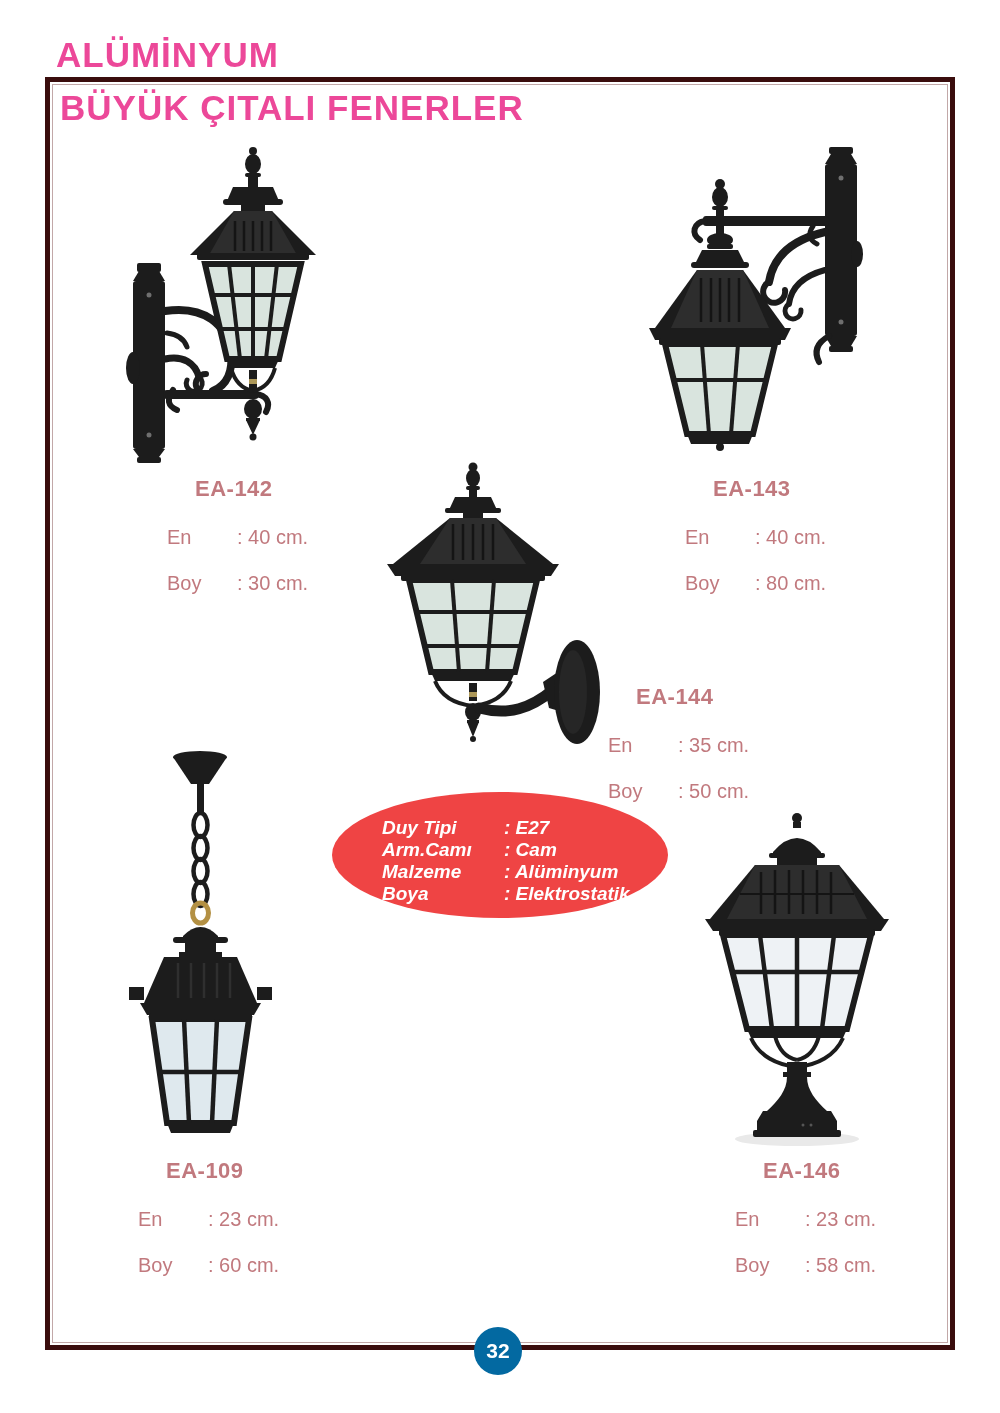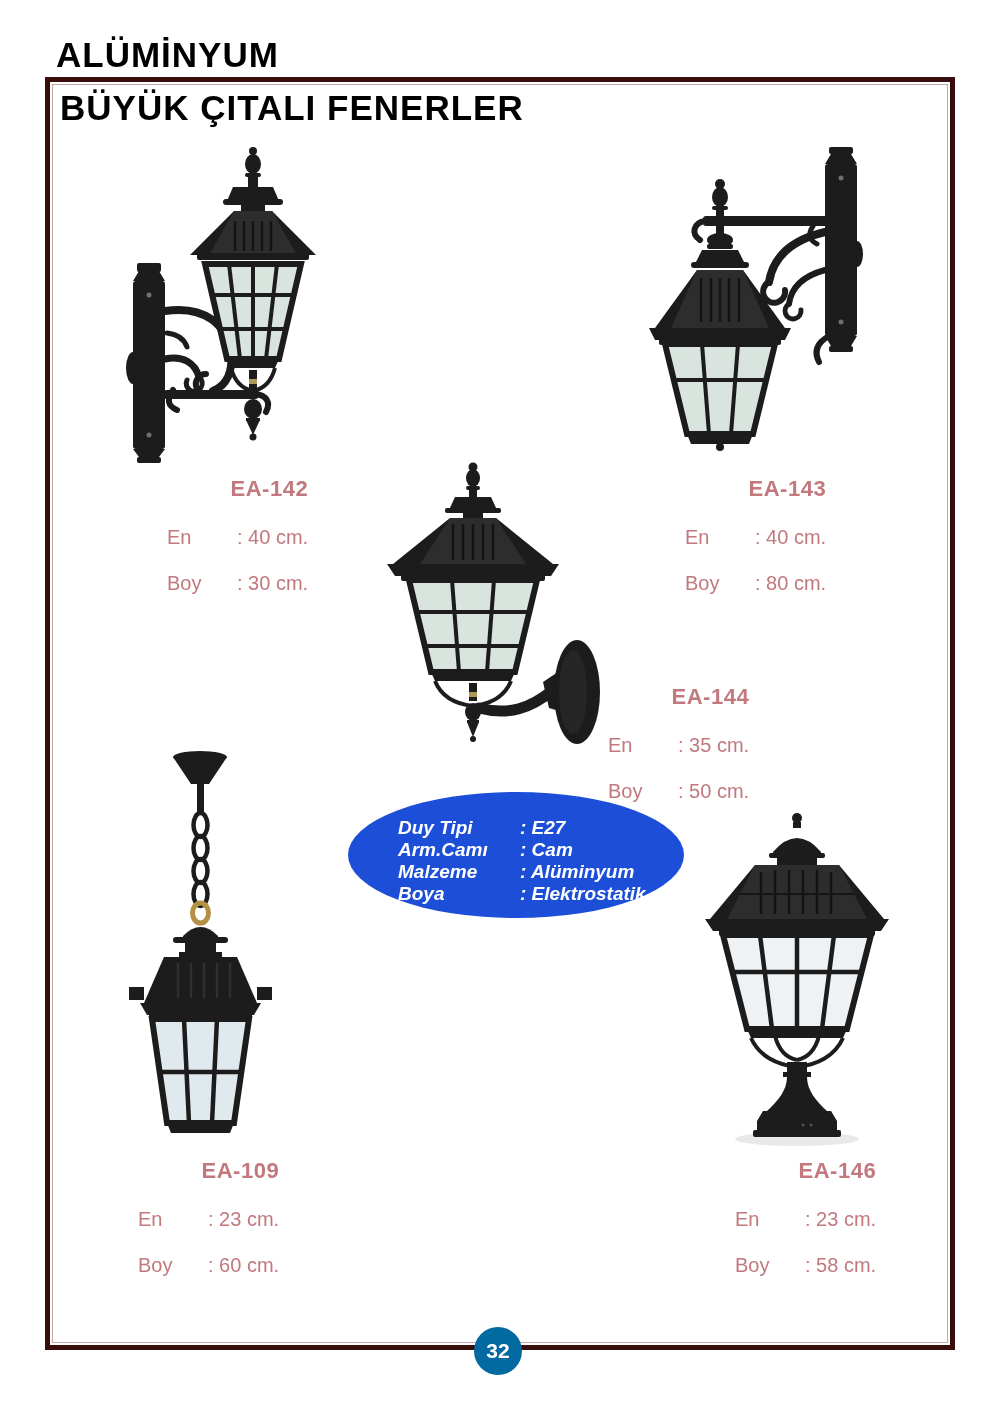--- a/index.html
+++ b/index.html
@@ -1,47 +1,47 @@
 <!DOCTYPE html>
 <html><head>
 <meta charset="utf-8">
 <style>
   html,body{margin:0;padding:0;background:#ffffff;}
   body{
     position:relative;width:1000px;height:1413px;overflow:hidden;
     font-family:"Liberation Sans", sans-serif;
   }
   .title{
-    position:absolute;color:#000000;font-weight:bold;letter-spacing:1px;
+    position:absolute;color:#ec4899;font-weight:bold;letter-spacing:1px;
     font-size:35px;line-height:36px;white-space:nowrap;
   }
   #title-line1{left:56px;top:37px;}
   #title-line2{left:60px;top:90px;text-align:center;}
   
   #frame{
     position:absolute;left:45px;top:77px;width:910px;height:1273px;
     border:5px solid #3a0d0d;box-sizing:border-box;pointer-events:none;
   }
   #frame-inner{
     position:absolute;left:2px;top:2px;right:2px;bottom:2px;
     border:1px solid #c2a8a8;
   }
   
   .spec-card{position:absolute;color:#c1797e;}
-  .spec-card .code{font-size:22px;font-weight:bold;margin:0 0 3px 28px;letter-spacing:0.5px;text-align:right;}
+  .spec-card .code{font-size:22px;font-weight:bold;margin:0 0 3px 28px;letter-spacing:0.5px;}
   .spec-row{display:grid;grid-template-columns:70px auto;font-size:20px;line-height:22px;margin-top:24px;}
   #card-ea142{left:167px;top:476px;}
   #card-ea143{left:685px;top:476px;}
   #card-ea144{left:608px;top:684px;}
   #card-ea145{left:138px;top:1158px;}
   #card-ea146{left:735px;top:1158px;}
   
   #specs-oval{
-    position:absolute;left:348px;top:792px;width:336px;height:126px;
-    background:#1d4ed8;border-radius:50%;
+    position:absolute;left:332px;top:792px;width:336px;height:126px;
+    background:#ef4444;border-radius:50%;
   }
   #specs-oval .oval-text{position:absolute;left:50px;top:25px;color:#ffffff;
     font-weight:bold;font-style:italic;font-size:19px;line-height:22px;}
   .oval-row{display:grid;grid-template-columns:122px auto;white-space:nowrap;}
   
   #page-badge{
     position:absolute;left:474px;top:1327px;width:48px;height:48px;border-radius:50%;
     background:#0369a1;display:flex;align-items:center;justify-content:center;
     color:#ffffff;font-weight:bold;font-size:21px;z-index:5;
   }

